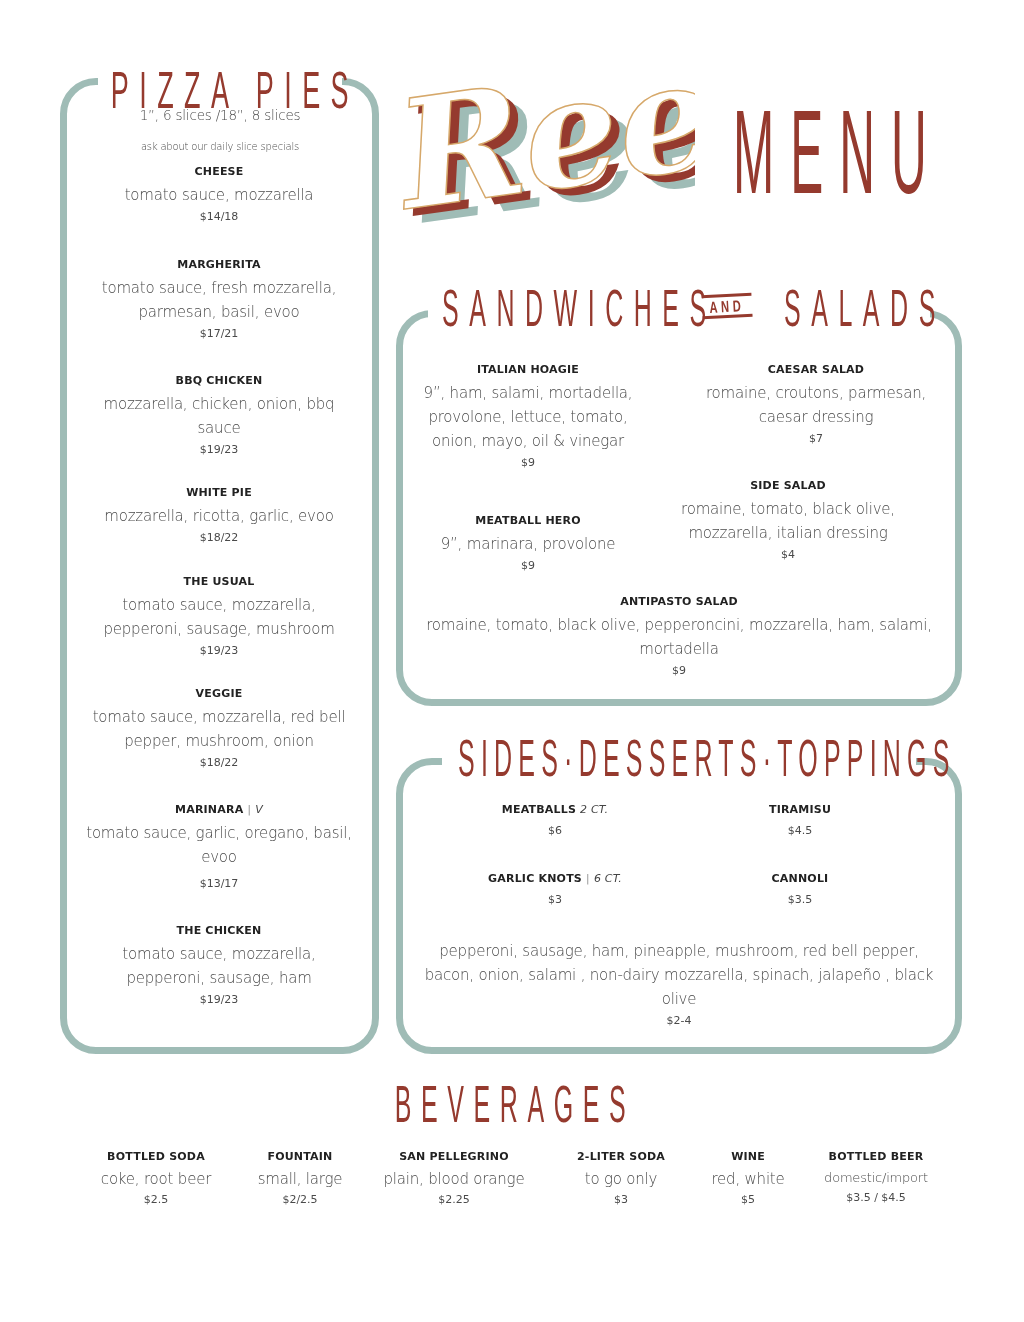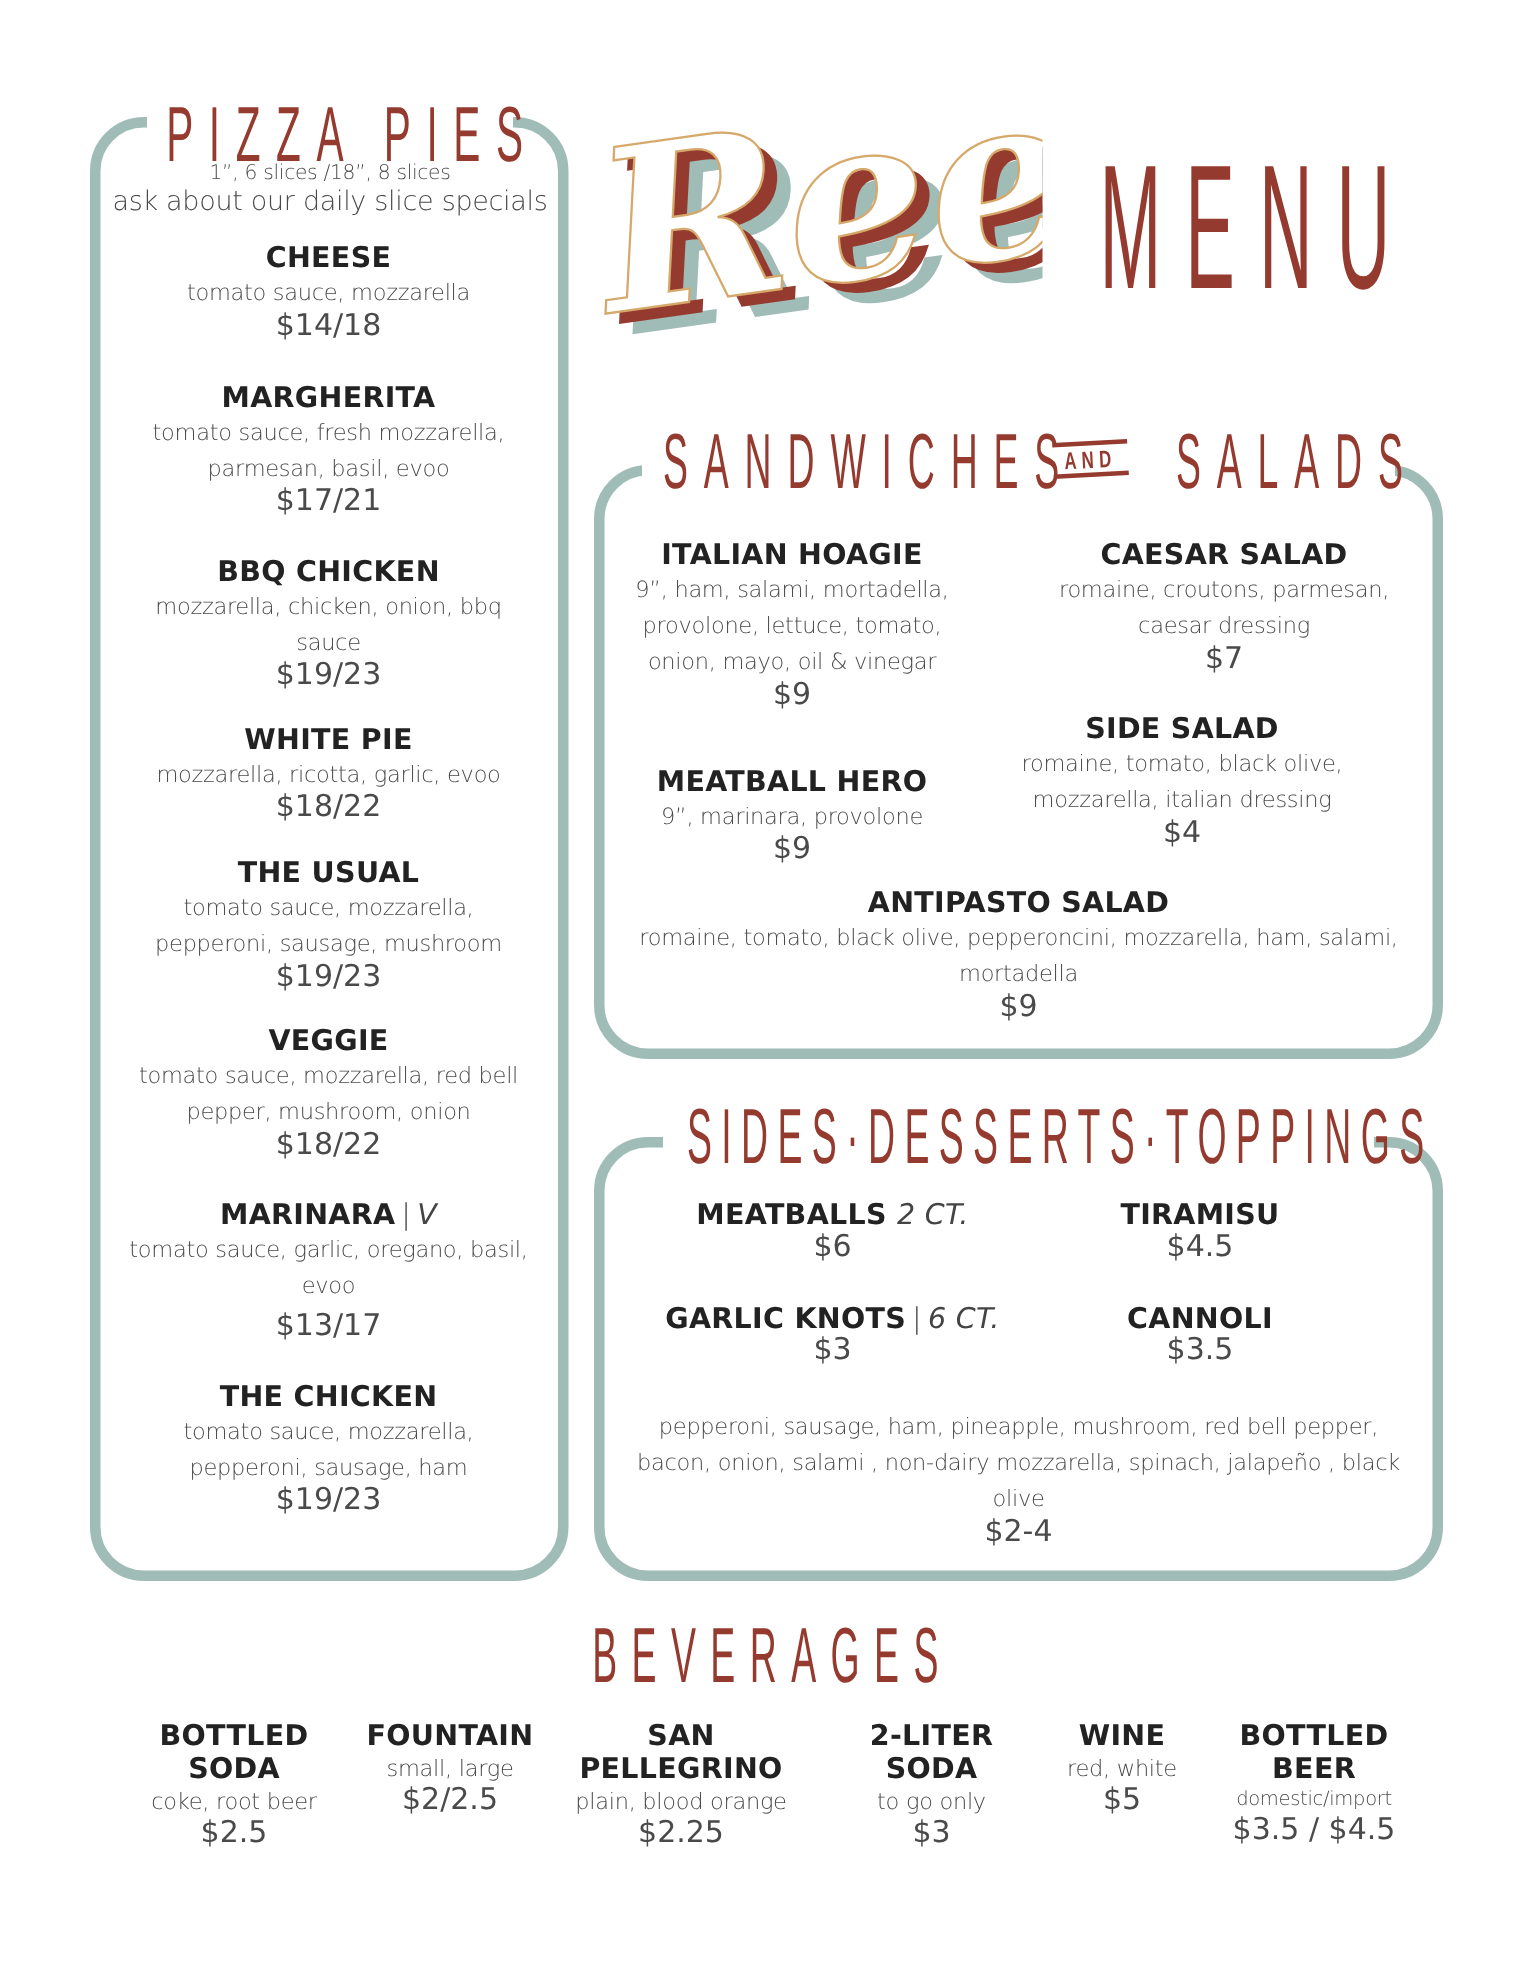--- a/index.html
+++ b/index.html
@@ -14,31 +14,31 @@
   }
   .box {
     position: absolute; border: 7px solid #9fbcb6; border-radius: 36px;
     box-sizing: border-box; background: #fff;
   }
   .box-title {
     position: absolute; background: #fff; text-align: center; white-space: nowrap;
   }
   .item { position: absolute; text-align: center; }
   .name {
-    font-family: "DejaVu Sans", sans-serif; font-weight: 700; font-size: 19px;
+    font-family: "DejaVu Sans", sans-serif; font-weight: 700; font-size: 11px;
     color: #222; letter-spacing: 0.2px; line-height: 22px;
   }
   .name .tag { font-weight: 300; font-style: italic; color: #444; }
   .name .sep { font-weight: 300; color: #444; margin: 0 4px; }
   .desc {
     font-family: "DejaVu Sans", sans-serif; font-weight: 300; font-size: 15px;
     color: #4a4a4a; line-height: 24px; letter-spacing: -0.2px;
   }
   .price {
-    font-family: "DejaVu Sans", sans-serif; font-size: 20px; color: #4a4a4a; line-height: 19px;
+    font-family: "DejaVu Sans", sans-serif; font-size: 11px; color: #4a4a4a; line-height: 19px;
   }
   .small-desc { font-size: 13px; line-height: 17px; }
 
   
   .logo { position: absolute; left: 395px; top: 55px; width: 300px; height: 190px; }
   .menu-title {
     position: absolute; left: 733px; top: 92px; font-size: 118px; letter-spacing: 38px;
     transform: scaleX(0.42); transform-origin: left top; line-height: 120px;
   }
 </style>
@@ -55,21 +55,21 @@
   </svg>
 </div>
 <div class="menu-title condensed">MENU</div>
 
 <div class="box" style="left:60px; top:78px; width:319px; height:976px;"></div>
 <div class="box-title" style="left:98px; top:64px; width:244px; height:50px;">
   <span class="condensed" style="font-size:52px; letter-spacing:20px; transform:scaleX(0.52); transform-origin:center top; line-height:52px; width:420px; margin-left:-88px;">PIZZA PIES</span>
 </div>
 <div class="item" style="left:70px; top:106px; width:300px;">
   <div class="desc small-desc" style="font-size:13.5px; line-height:19px;">1”, 6 slices /18”, 8 slices</div>
-  <div class="desc small-desc" style="font-size:18px; line-height:19px;">ask about our daily slice specials</div>
+  <div class="desc small-desc" style="font-size:10px; line-height:19px;margin-top:12px;">ask about our daily slice specials</div>
 </div>
 
 <div class="item" style="left:84px; top:161px; width:270px;">
   <div class="name">CHEESE</div>
   <div class="desc">tomato sauce, mozzarella</div>
   <div class="price">$14/18</div>
 </div>
 <div class="item" style="left:84px; top:254px; width:270px;">
   <div class="name">MARGHERITA</div>
   <div class="desc">tomato sauce, fresh mozzarella, parmesan, basil, evoo</div>

